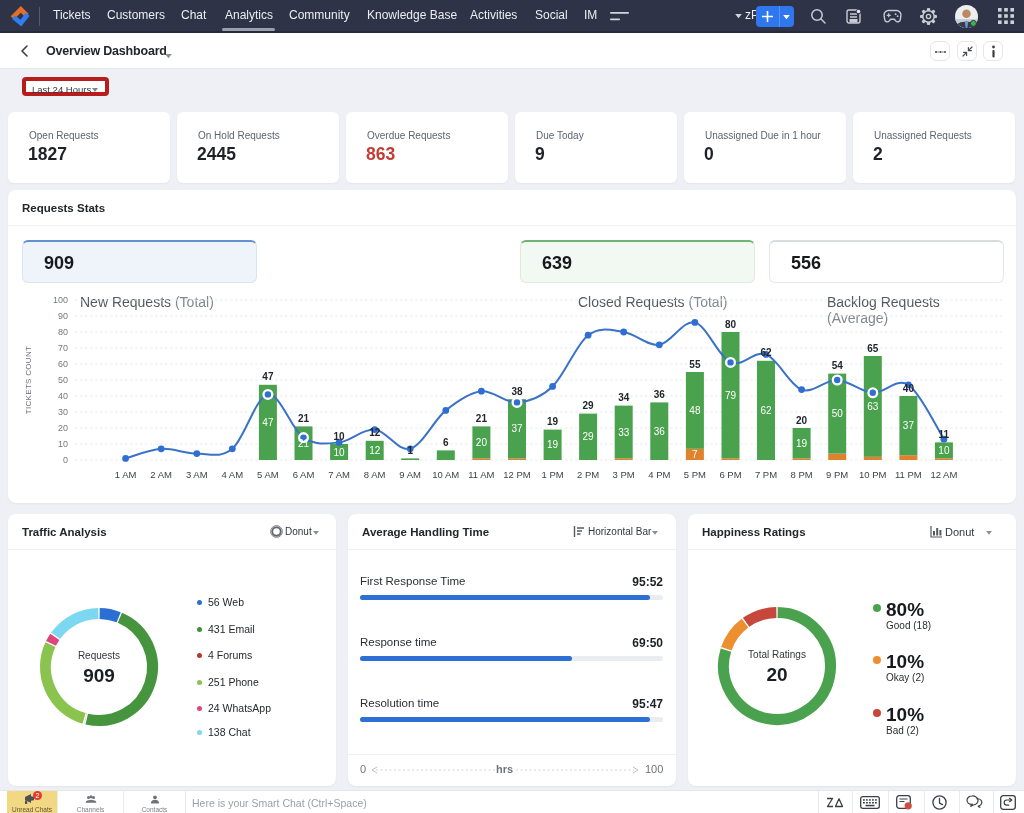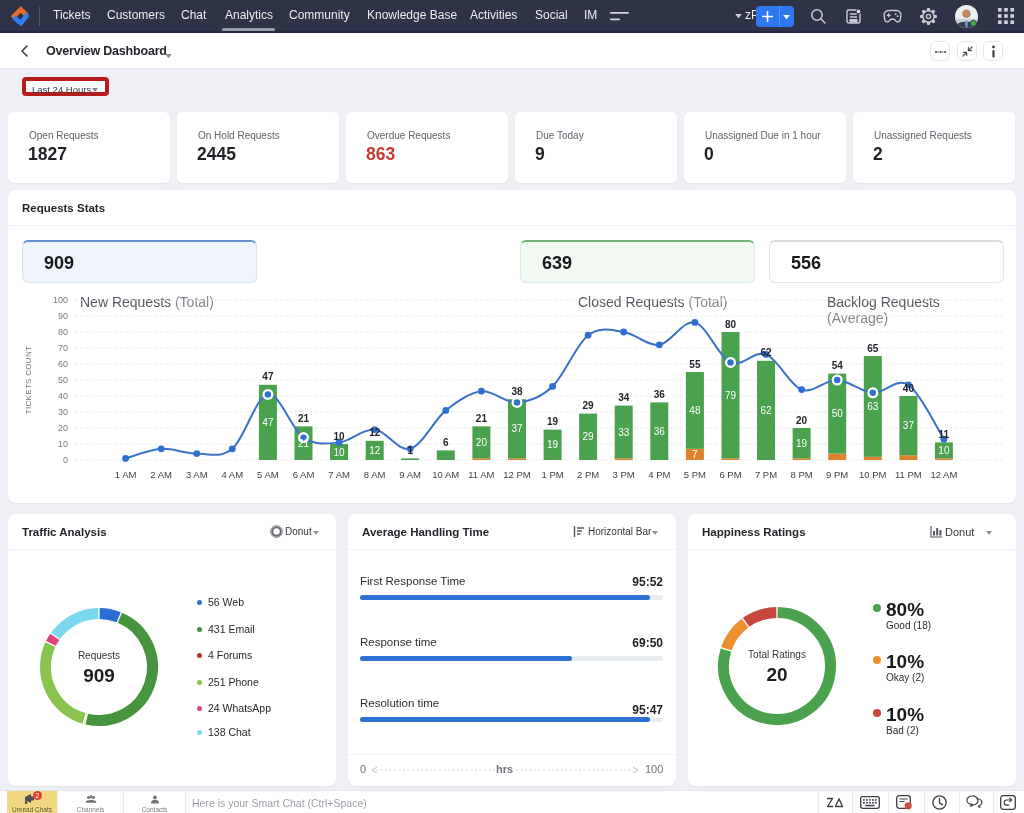--- a/index.html
+++ b/index.html
@@ -427,21 +427,21 @@
     </svg>
 <div class="ahtlab" style="left:12px;top:61px;">First Response Time</div>
 <div class="ahtval" style="left:215px;top:61px;width:100px;">95:52</div>
 <div class="track" style="left:12px;top:81px;width:303px;"></div>
     <div class="fill" style="left:12px;top:81px;width:290px;"></div>
 <div class="ahtlab" style="left:12px;top:122px;">Response time</div>
 <div class="ahtval" style="left:215px;top:122px;width:100px;">69:50</div>
 <div class="track" style="left:12px;top:142px;width:303px;"></div>
     <div class="fill" style="left:12px;top:142px;width:212px;"></div>
 <div class="ahtlab" style="left:12px;top:183px;">Resolution time</div>
-<div class="ahtval" style="left:215px;top:189px;width:100px;">95:47</div>
+<div class="ahtval" style="left:215px;top:183px;width:100px;">95:47</div>
 <div class="track" style="left:12px;top:203px;width:303px;"></div>
     <div class="fill" style="left:12px;top:203px;width:290px;"></div>
 <div class="abs" style="left:0;top:240px;width:328px;height:1px;background:#eef0f3;"></div>
 <div class="abs" style="left:12px;top:249px;font-size:11px;color:#6f747c;">0</div>
 <div class="abs" style="left:297px;top:249px;font-size:11px;color:#6f747c;">100</div>
 <div class="abs" style="left:148px;top:249px;font-size:11px;color:#6f747c;font-weight:bold;">hrs</div>
 <svg class="abs" style="left:22px;top:252px;" width="125" height="8" viewBox="0 0 125 8">
       <path d="M6 4 H125" stroke="#cfd3d9" stroke-width="1" stroke-dasharray="2,2.5"></path>
       <path d="M7 1 L2 4 L7 7" fill="none" stroke="#b8bdc5" stroke-width="1"></path>
     </svg>

